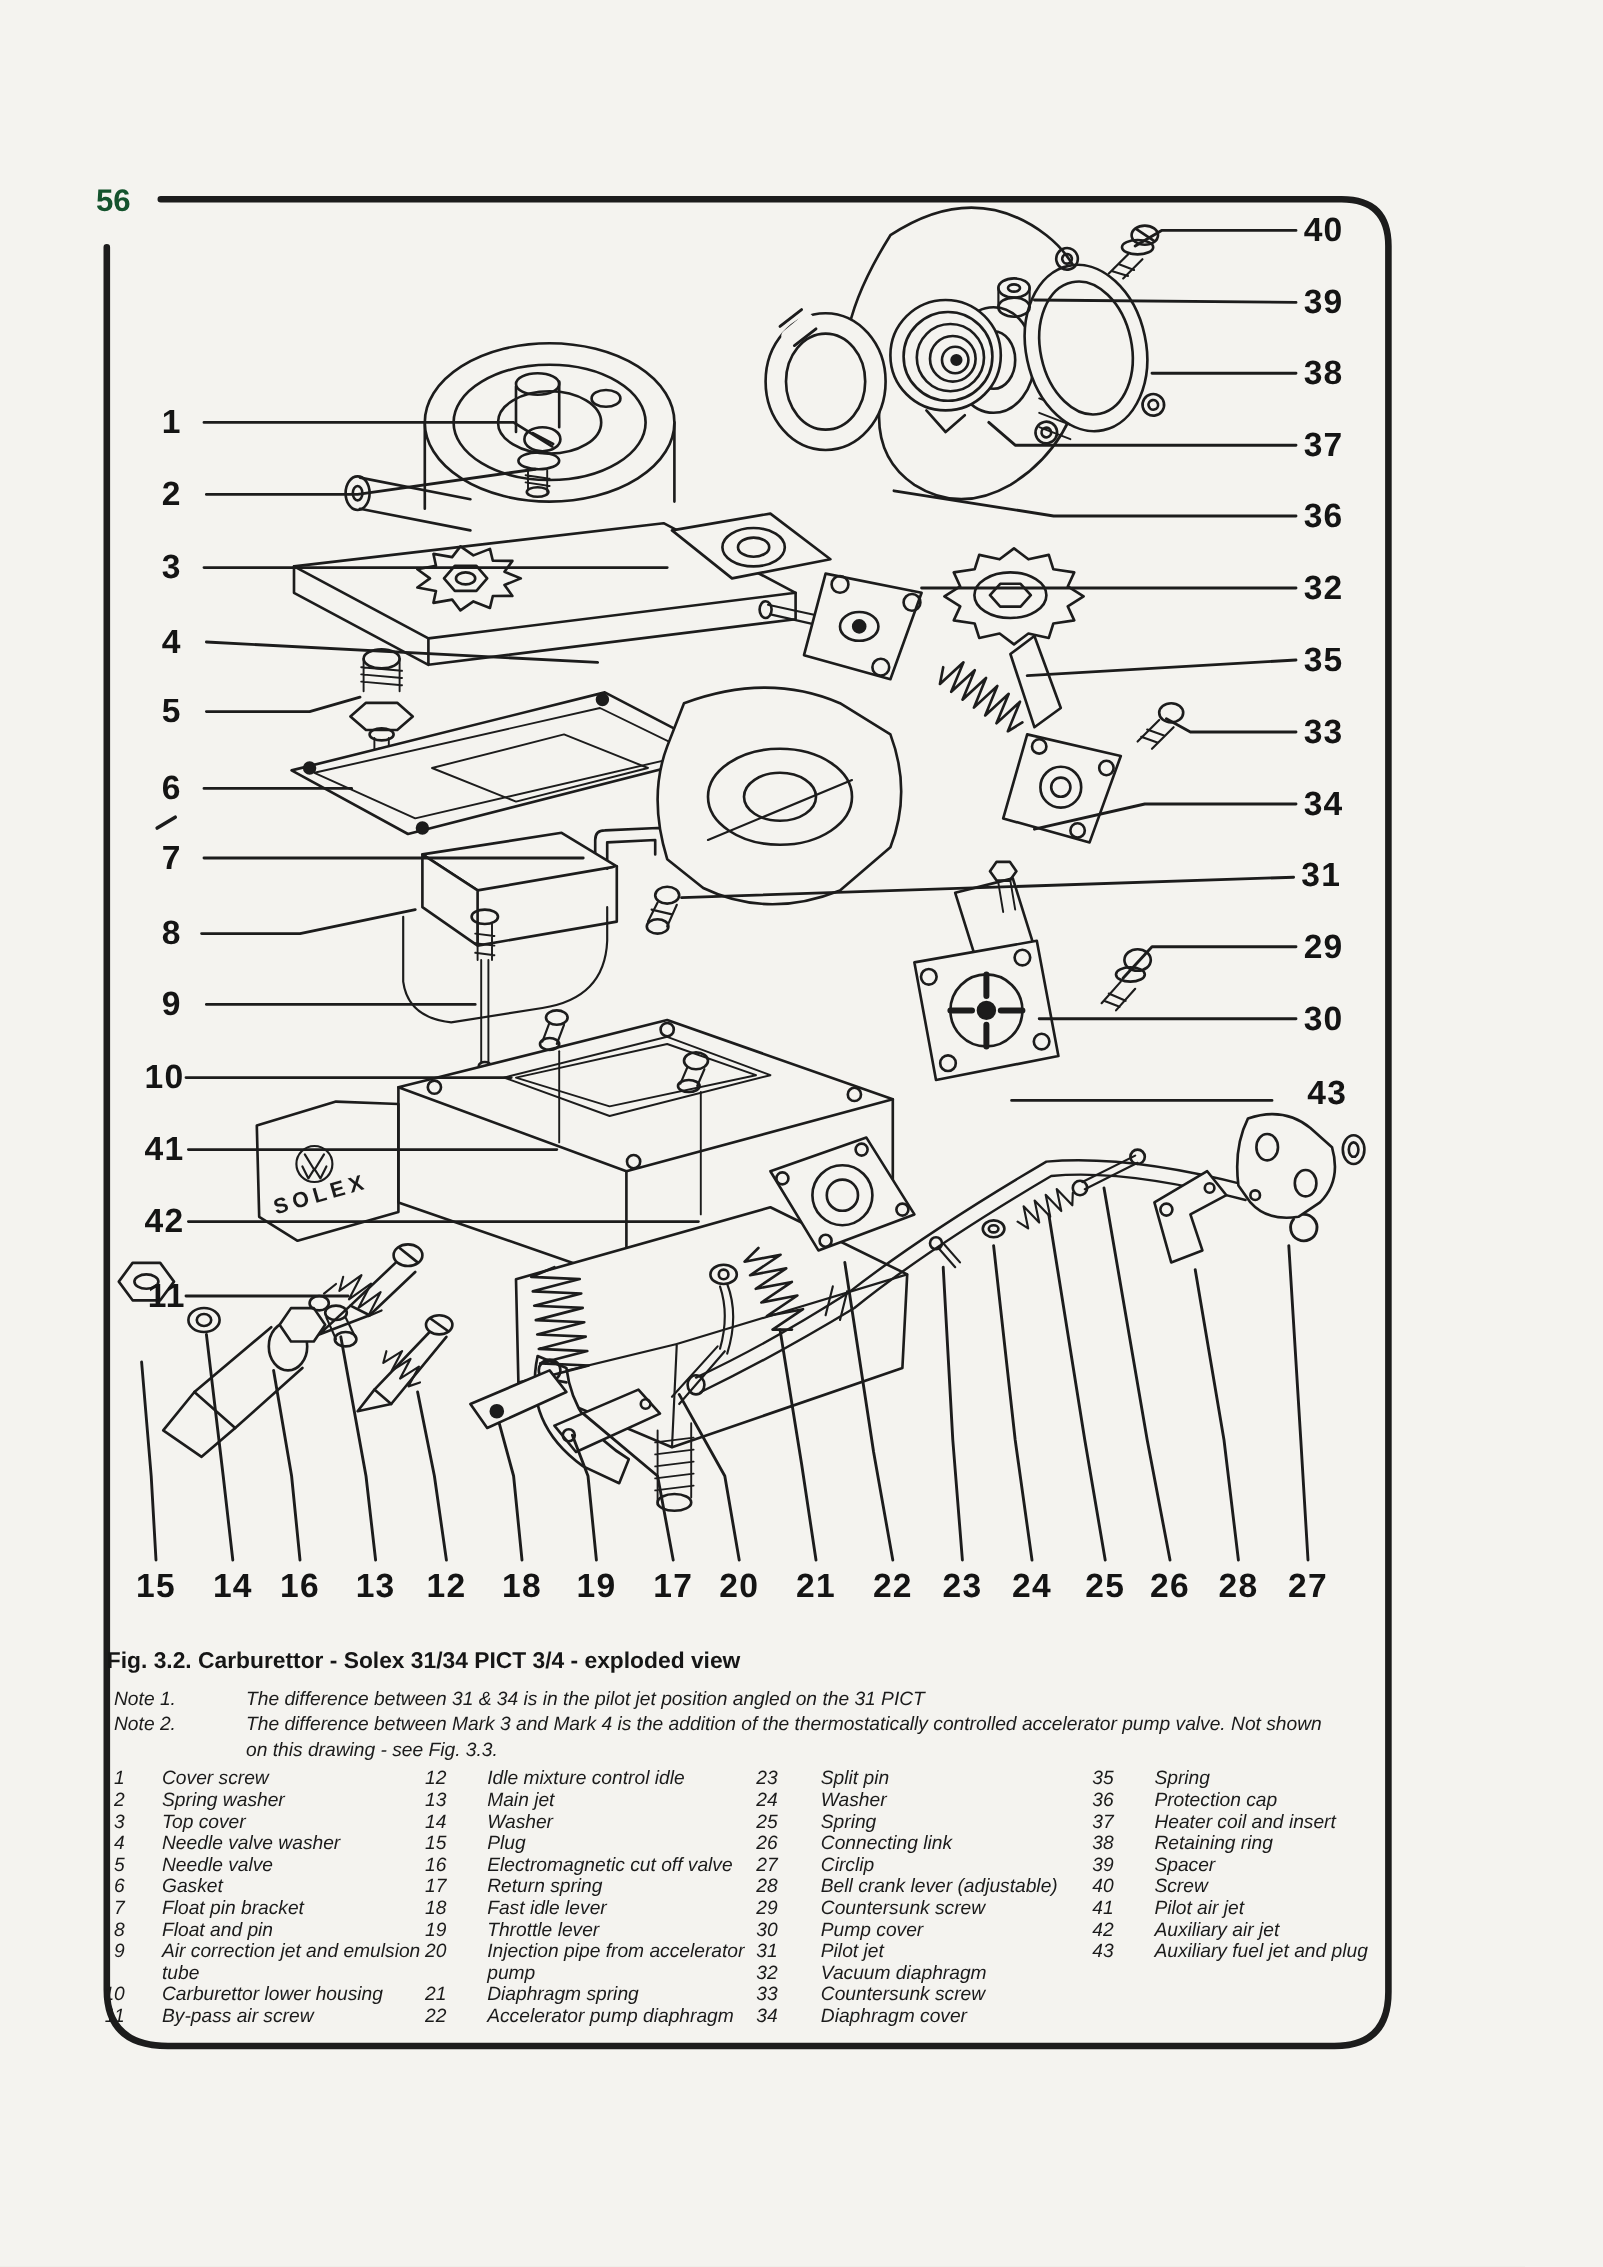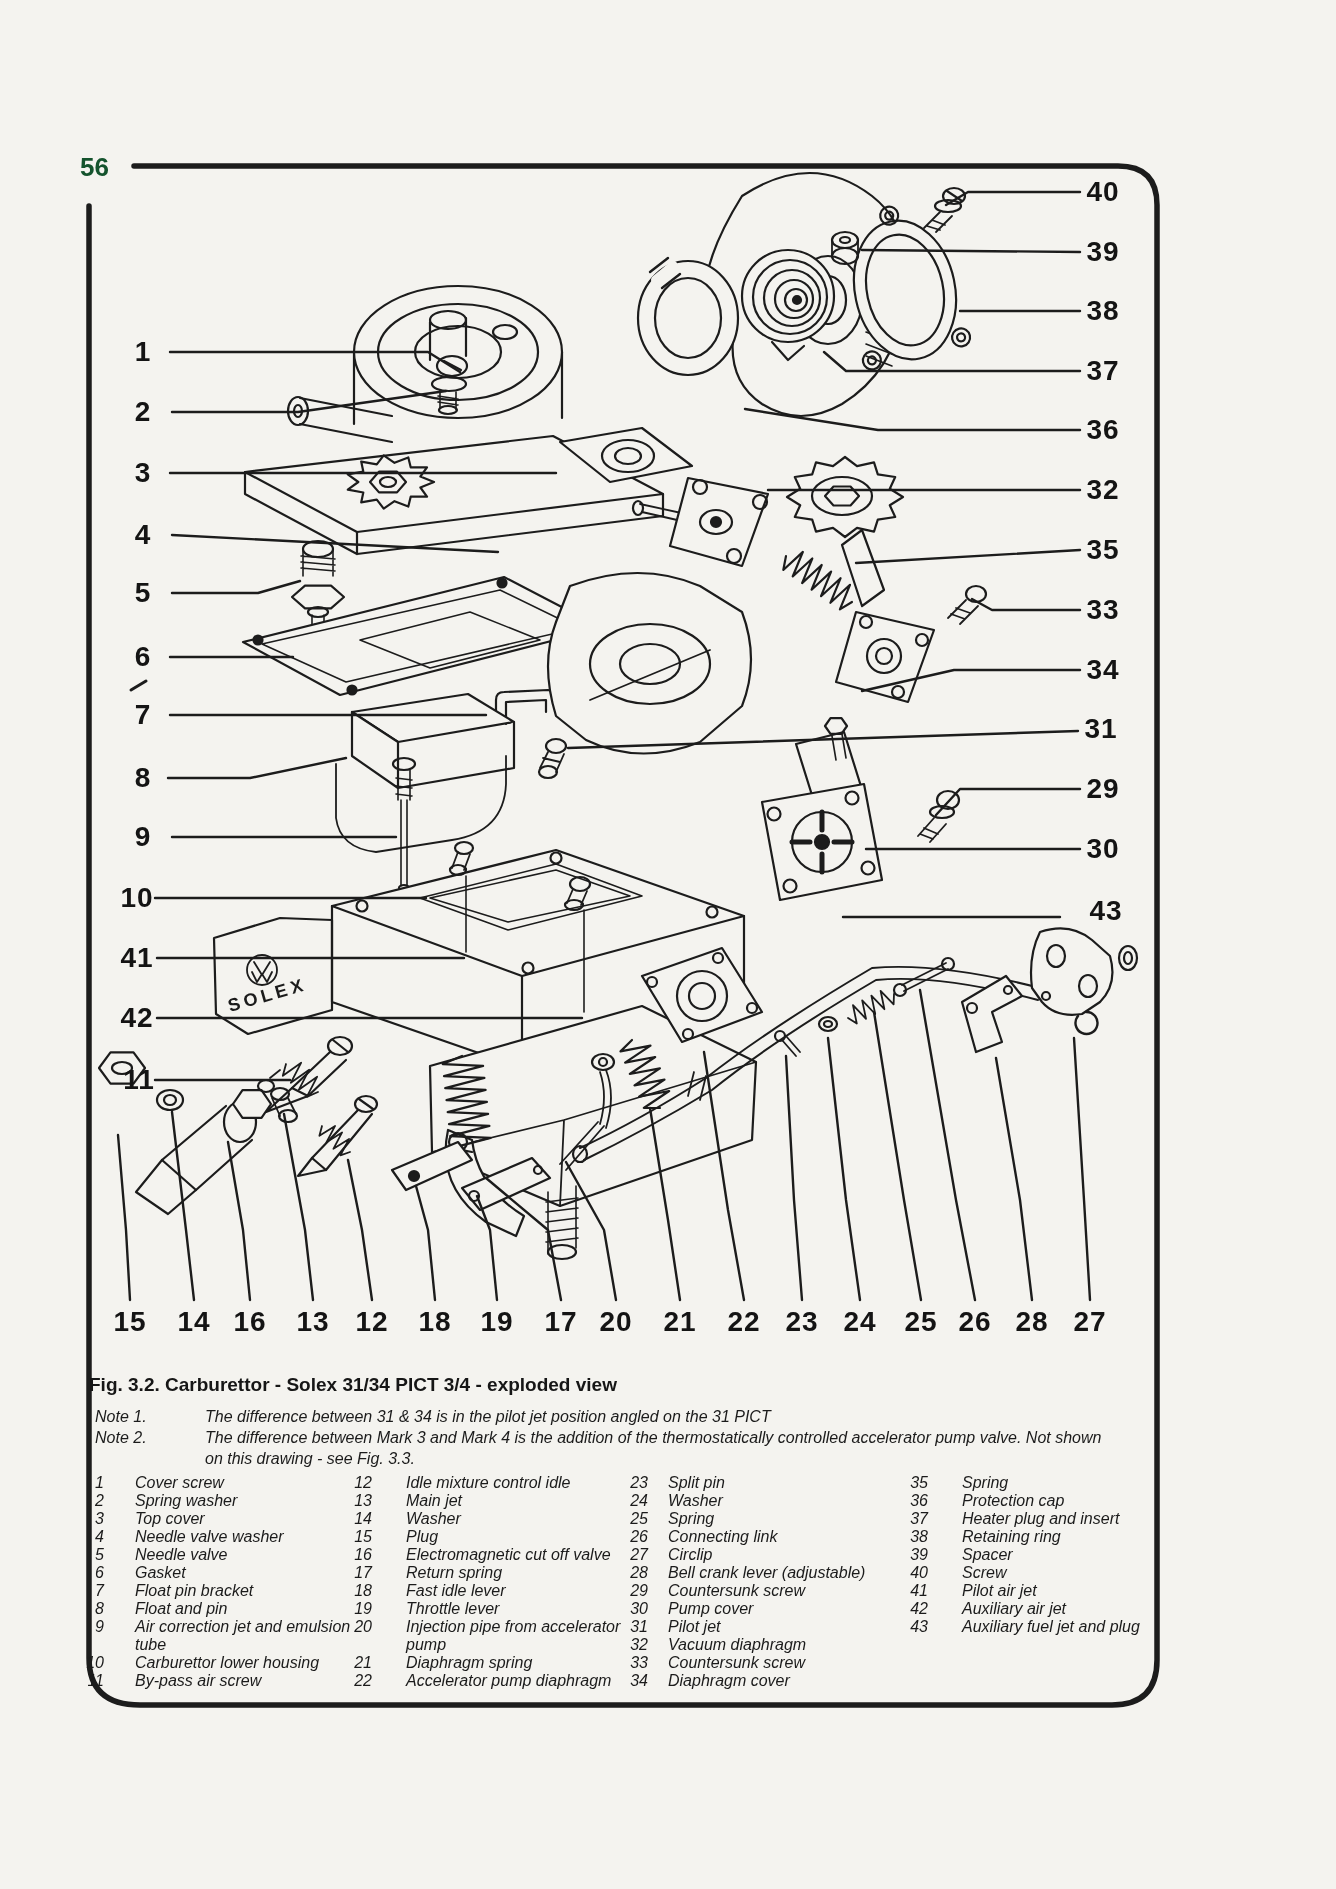--- a/index.html
+++ b/index.html
@@ -26,21 +26,21 @@
     font:italic 16px/21px "Liberation Sans","DejaVu Sans",sans-serif;}
   .nlabel{flex:none;width:110px;}
   .ntext{flex:1;max-width:920px;}
   .pcol{position:absolute;top:1474px;
     font:italic 16px/18px "Liberation Sans","DejaVu Sans",sans-serif;}
   .prow{display:flex;align-items:flex-start;}
   .pnum{flex:none;text-align:right;}
   .pname{display:block;}
   .c0 .pnum{width:26px;} .c0 .pname{margin-left:31px;width:222px;}
   .c1 .pnum{width:26px;} .c1 .pname{margin-left:34px;width:258px;}
-  .c2 .pnum{width:26px;} .c2 .pname{margin-left:20px;width:266px;}
+  .c2 .pnum{width:26px;} .c2 .pname{margin-left:36px;width:266px;}
   .c3 .pnum{width:28px;} .c3 .pname{margin-left:34px;width:215px;}
 </style>
 </head>
 <body>
 
 <div class="page">
 
   <div class="pagenum">56</div>
 
   <svg class="art" width="1336" height="1889" viewBox="0 0 1336 1889">
@@ -531,21 +531,21 @@
       <div class="prow">
         <span class="pnum">35</span>
         <span class="pname">Spring</span>
       </div>
       <div class="prow">
         <span class="pnum">36</span>
         <span class="pname">Protection cap</span>
       </div>
       <div class="prow">
         <span class="pnum">37</span>
-        <span class="pname">Heater plug and insert</span>
+        <span class="pname">Heater coil and insert</span>
       </div>
       <div class="prow">
         <span class="pnum">38</span>
         <span class="pname">Retaining ring</span>
       </div>
       <div class="prow">
         <span class="pnum">39</span>
         <span class="pname">Spacer</span>
       </div>
       <div class="prow">

